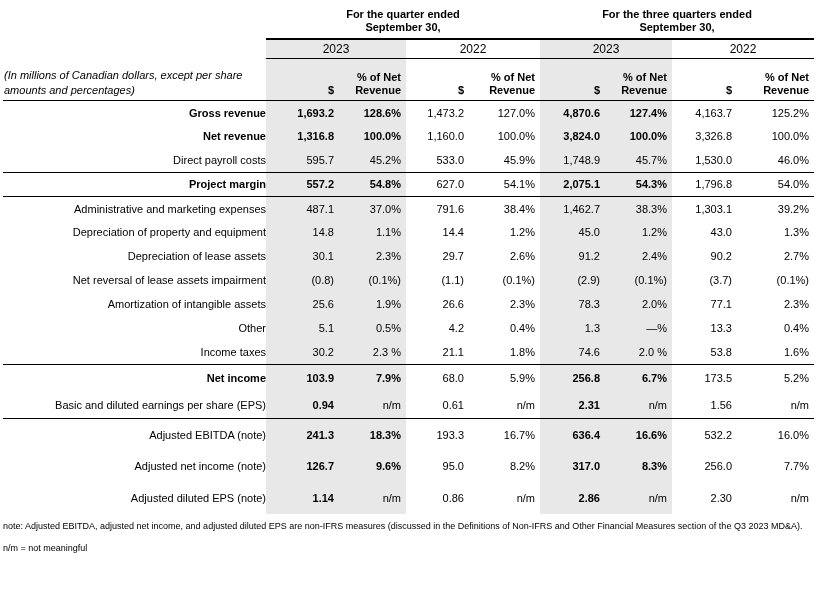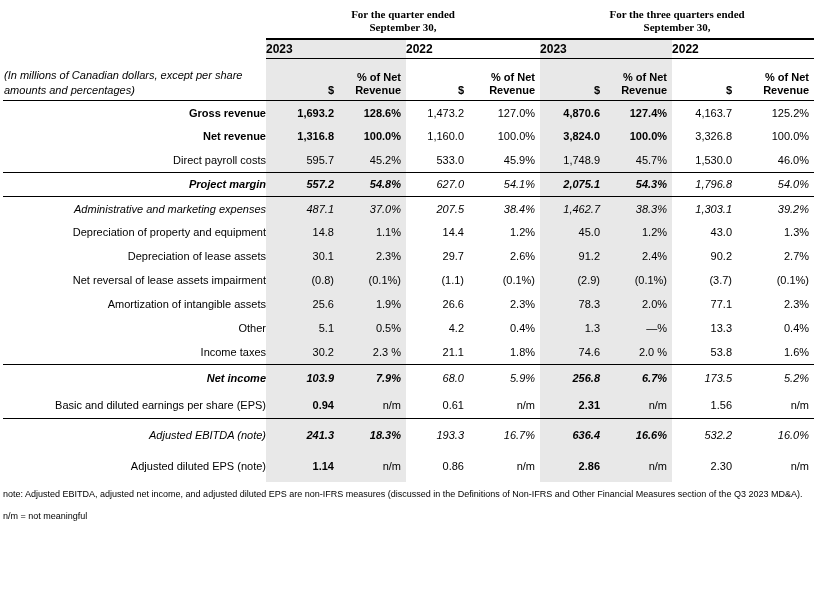--- a/index.html
+++ b/index.html
@@ -17,24 +17,24 @@
     table-layout: fixed;
     width: 811px;
   }
   td, th { font-size: 11px; font-weight: normal; overflow: hidden; }
 
   
   th.period {
     font-weight: bold; text-align: center; vertical-align: bottom;
     font-size: 11px; line-height: 1.25;
     border-bottom: 2px solid #000;
-    padding-bottom: 3px; height: 37px; font-family: Liberation Serif, serif;
+    padding-bottom: 3px; height: 37px;
   }
   th.year {
-    font-weight: bold; text-align: left; font-size: 12px;
+    font-weight: normal; text-align: center; font-size: 12px;
     border-bottom: 1px solid #000; height: 19px;
   }
   td.caption-cell {
     font-style: italic; font-size: 11px; line-height: 1.3;
     vertical-align: bottom; text-align: left;
     border-bottom: 1px solid #000;
     padding: 2px 4px 3px 1px;
   }
   th.colhead {
     font-weight: bold; text-align: right; vertical-align: bottom;
@@ -45,21 +45,21 @@
   th.colhead.dollar { padding-right: 8px; }
 
   
   td.lbl { text-align: right; padding-left: 1px; }
   td.val { text-align: right; padding-right: 5px; white-space: nowrap; }
   td.val.dollar { padding-right: 8px; }
   tr.rn td { height: 24px; }
   tr.rt td { height: 27px; }
   tr.rx td { height: 32px; }
   tr.rs td { height: 20px; }
-  tr.line-above td { border-top: 1px solid #000; font-style: italic; }
+  tr.line-above td { border-top: 1px solid #000; }
   tr.last td { border-bottom: 1px solid #000; }
   .shade { background: #e8e8e8; }
   .b { font-weight: bold; }
 
   .notes { width: 811px; padding-top: 4px; }
   .note-text { font-size: 9px; line-height: 1.55; padding-top: 2px; }
   .nm-text { font-size: 9px; padding-top: 9px; }
 </style>
 </head>
 <body>
@@ -150,21 +150,21 @@
           <td class="val">54.1%</td>
           <td class="val dollar shade b">2,075.1</td>
           <td class="val shade b">54.3%</td>
           <td class="val dollar">1,796.8</td>
           <td class="val">54.0%</td>
         </tr>
         <tr class="rn line-above">
           <td class="lbl">Administrative and marketing expenses</td>
           <td class="val dollar shade">487.1</td>
           <td class="val shade">37.0%</td>
-          <td class="val dollar">207.5</td>
+          <td class="val dollar">791.6</td>
           <td class="val">38.4%</td>
           <td class="val dollar shade">1,462.7</td>
           <td class="val shade">38.3%</td>
           <td class="val dollar">1,303.1</td>
           <td class="val">39.2%</td>
         </tr>
         <tr class="rn">
           <td class="lbl">Depreciation of property and equipment</td>
           <td class="val dollar shade">14.8</td>
           <td class="val shade">1.1%</td>
@@ -257,20 +257,31 @@
           <td class="val dollar shade b">241.3</td>
           <td class="val shade b">18.3%</td>
           <td class="val dollar">193.3</td>
           <td class="val">16.7%</td>
           <td class="val dollar shade b">636.4</td>
           <td class="val shade b">16.6%</td>
           <td class="val dollar">532.2</td>
           <td class="val">16.0%</td>
         </tr>
         <tr class="rx">
+          <td class="lbl">Adjusted net income (note)</td>
+          <td class="val dollar shade b">126.7</td>
+          <td class="val shade b">9.6%</td>
+          <td class="val dollar">95.0</td>
+          <td class="val">8.2%</td>
+          <td class="val dollar shade b">317.0</td>
+          <td class="val shade b">8.3%</td>
+          <td class="val dollar">256.0</td>
+          <td class="val">7.7%</td>
+        </tr>
+        <tr class="rx">
           <td class="lbl">Adjusted diluted EPS (note)</td>
           <td class="val dollar shade b">1.14</td>
           <td class="val shade">n/m</td>
           <td class="val dollar">0.86</td>
           <td class="val">n/m</td>
           <td class="val dollar shade b">2.86</td>
           <td class="val shade">n/m</td>
           <td class="val dollar">2.30</td>
           <td class="val">n/m</td>
         </tr>

